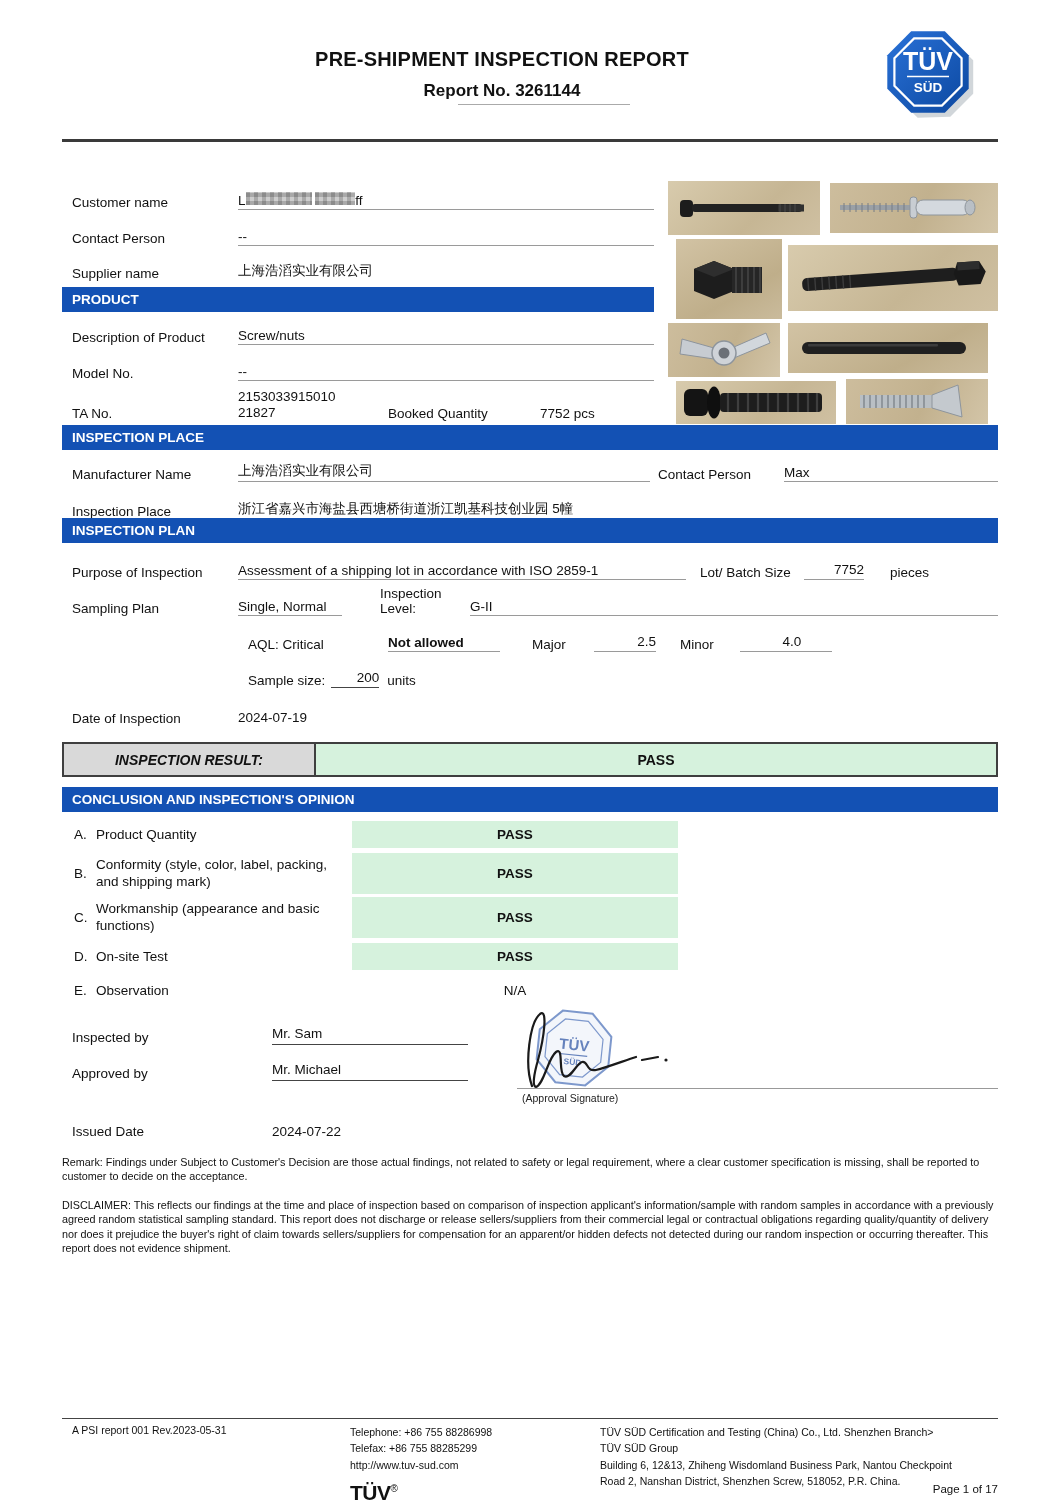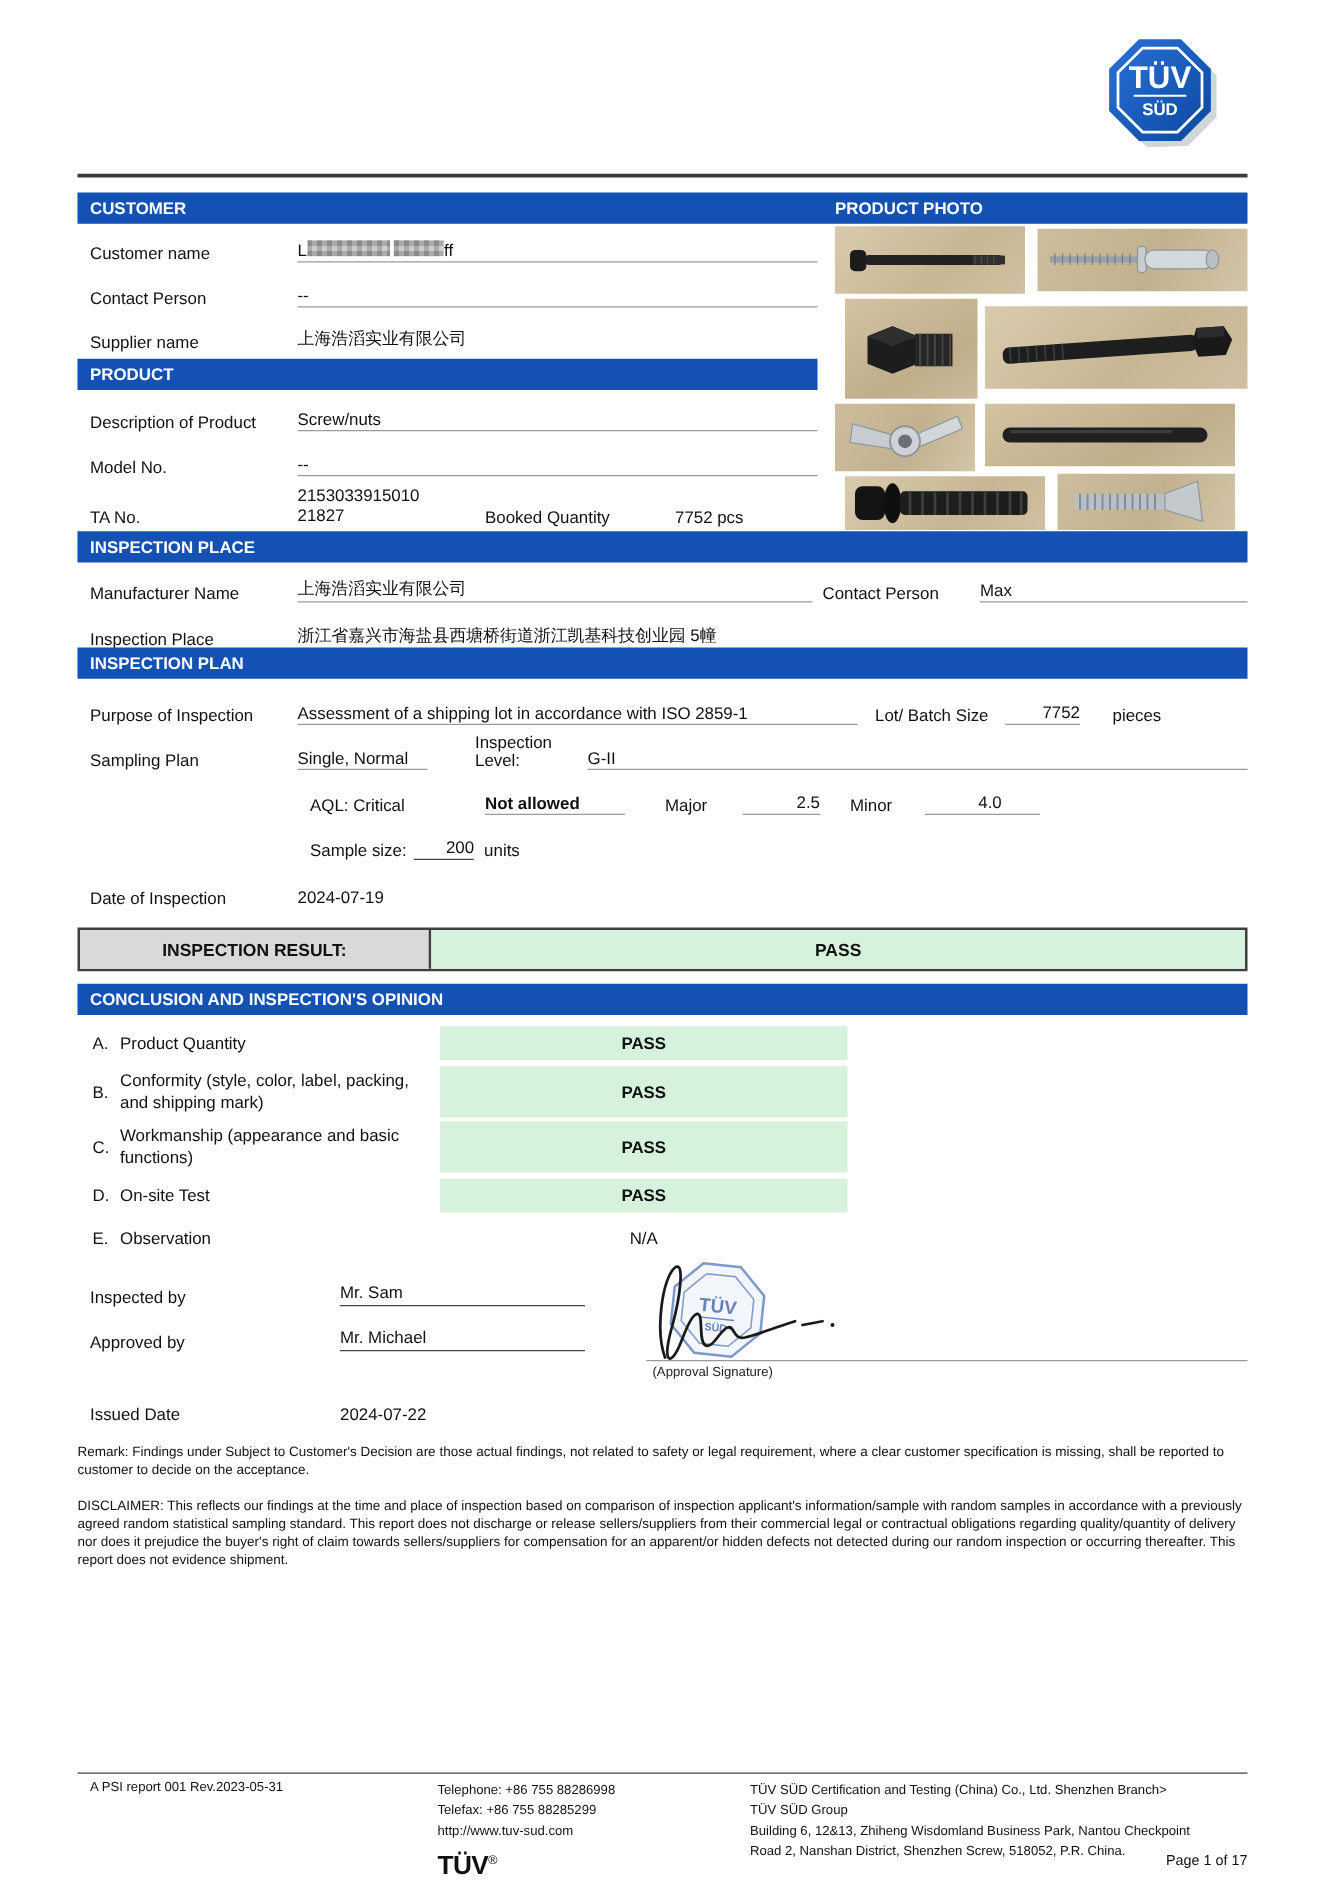--- a/index.html
+++ b/index.html
@@ -49,21 +49,21 @@
   .place-rows .frow { height:37px; }
 
   .plan-rows { top:548px; left:0; width:936px; }
   .plan-rows .frow { height:36px; }
   .spacer { width:186px; flex-shrink:0; }
   .uval { border-bottom:1px solid #9a9a9a; padding-bottom:2px; text-align:right; }
   .bold { font-weight:bold; }
 
   
   .result-box { position:absolute; top:742px; left:0; width:936px; height:35px; border:2px solid #3f3f3f; display:flex; }
-  .result-label { width:281px; background:#d9d9d9; border-right:2px solid #3f3f3f; display:flex; align-items:center; justify-content:center; font-weight:bold; font-size:14px; }
+  .result-label { width:252px; background:#d9d9d9; border-right:2px solid #3f3f3f; display:flex; align-items:center; justify-content:center; font-weight:bold; font-size:14px;font-style:italic; }
   .result-value { flex:1; background:#d6f2dd; display:flex; align-items:center; justify-content:center; font-weight:bold; font-size:14px; }
 
   
   .conclusion-rows { top:820px; left:0; width:936px; position:absolute; font-size:13.5px; }
   .crow { display:flex; align-items:center; }
   .cletter { width:34px; padding-left:12px; flex-shrink:0; }
   .clabel { width:248px; flex-shrink:0; line-height:17px; }
   .cbox { width:326px; margin-left:8px; background:#d6f2dd; text-align:center; font-weight:bold; padding:6px 0; }
   .cna { width:326px; margin-left:8px; text-align:center; padding:6px 0; }
 
@@ -95,44 +95,45 @@
   .wordmark { font-weight:bold; font-size:21px; letter-spacing:-.5px; margin-top:4px; }
   .wordmark sup { font-size:10px; font-weight:normal; }
   .page-num { position:absolute; right:0; top:64px; font-size:11.5px; }
 </style>
 </head>
 <body>
 
 <div class="page">
 <div class="doc">
 
+  <div class="title-block">
+    <div class="title">PRE-SHIPMENT INSPECTION REPORT</div>
+    <div class="report-no">Report No. 3261144</div>
+    <div class="report-underline"></div>
+  </div>
 
   <div class="logo">
     <svg width="96" height="96" viewBox="0 0 96 96">
       <polygon points="90.7,33.2 90.7,66.8 67.8,89.7 35.2,90.7 11.3,67.8 10.3,34.2 33.2,11.3 66.8,10.3" fill="#9aa3ad" opacity="0.45" transform="translate(2.5,3)"></polygon>
       <defs>
         <linearGradient id="gblue" x1="0" y1="0" x2="1" y2="1">
           <stop offset="0" stop-color="#2a72d8"></stop>
               <stop offset="1" stop-color="#0b479f"></stop>
         </linearGradient>
       </defs>
       <polygon points="88.7,31.2 88.7,64.8 64.8,88.7 31.2,88.7 7.3,64.8 7.3,31.2 31.2,7.3 64.8,7.3" fill="url(#gblue)"></polygon>
       <polygon points="81.6,34.1 81.6,61.9 61.9,81.6 34.1,81.6 14.4,61.9 14.4,34.1 34.1,14.4 61.9,14.4" fill="none" stroke="#ffffff" stroke-width="2.2"></polygon>
       <text x="48" y="46" text-anchor="middle" fill="#ffffff" font-family="Liberation Sans, sans-serif" font-size="25" font-weight="bold">TÜV</text>
       <line x1="27" y1="52.5" x2="69" y2="52.5" stroke="#ffffff" stroke-width="1.6"></line>
       <text x="48" y="68" text-anchor="middle" fill="#ffffff" font-family="Liberation Sans, sans-serif" font-size="13.5" font-weight="bold">SÜD</text>
     </svg>
   </div>
 
   <div class="rule"></div>
 
-  <div class="bar bar-top">
-    <span>CUSTOMER</span>
-    <span class="photo-label">PRODUCT PHOTO</span>
-  </div>
 
   <div class="rows left-col">
     <div class="frow">
       <span class="flabel">Customer name</span>
       <span class="fval grow">
         <span>L</span><span class="redact" style="width:66px"></span>&nbsp;<span class="redact" style="width:40px"></span><span>ff</span>
       </span>
     </div>
     <div class="frow">
       <span class="flabel">Contact Person</span>

